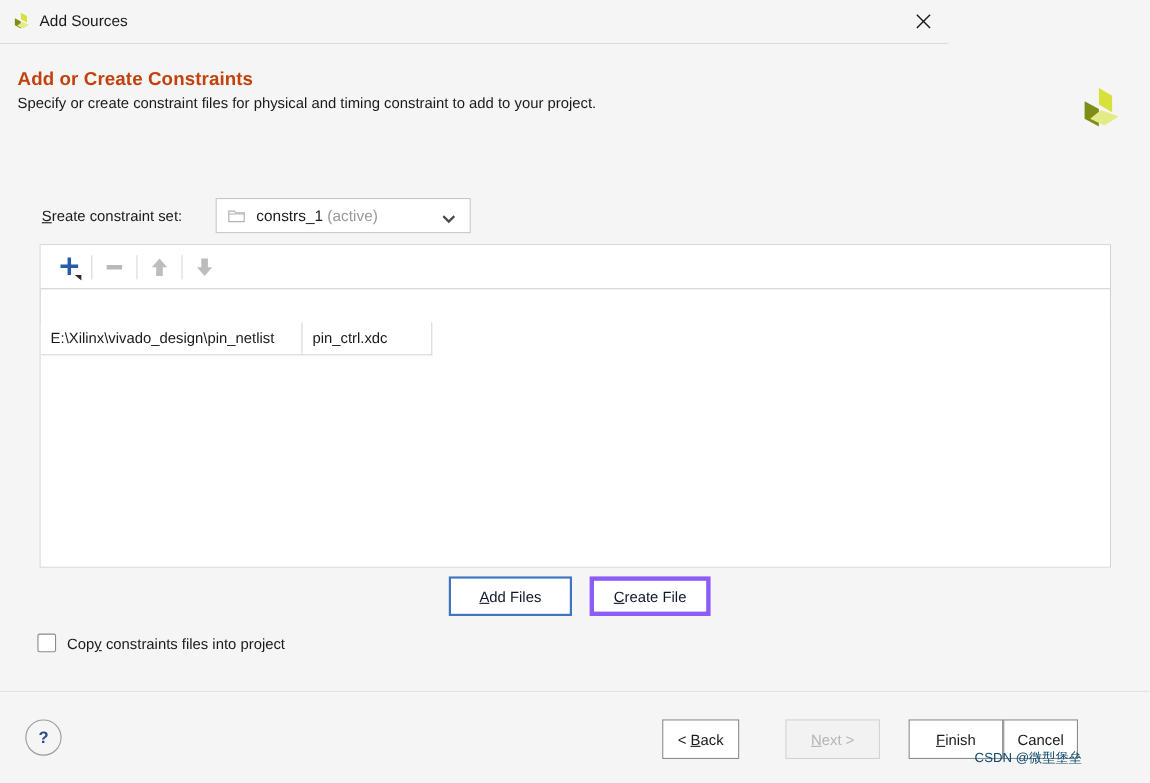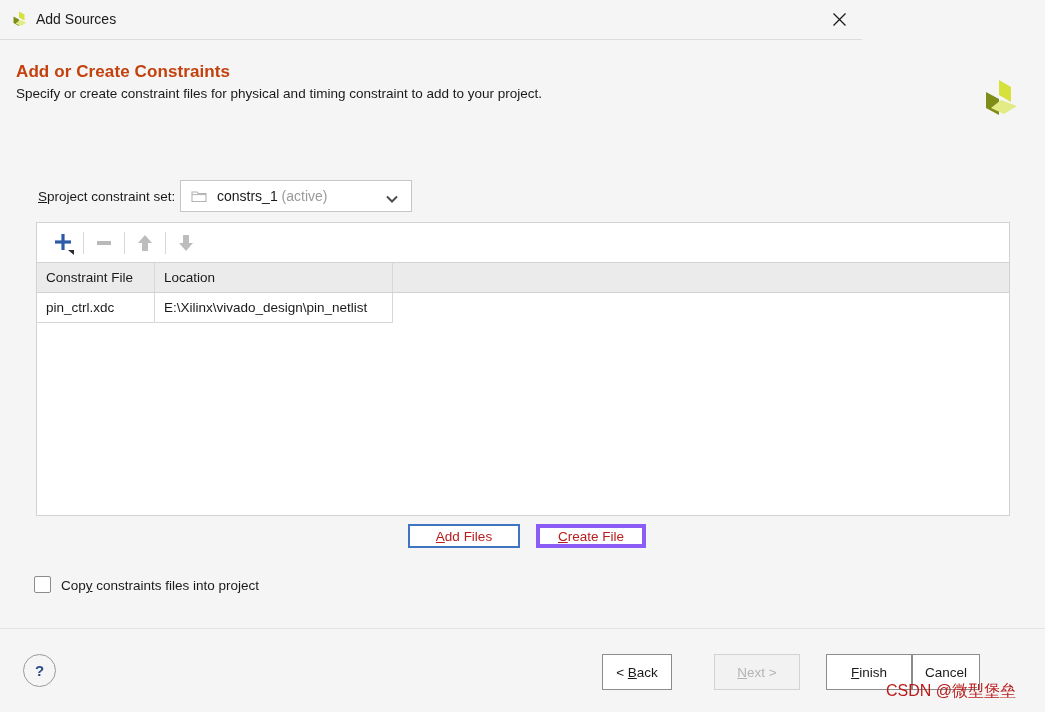--- a/index.html
+++ b/index.html
@@ -73,21 +73,21 @@
     position: absolute;
     left: 38px; top: 189px;
     font-size: 13.5px;
     color: #1a1a1a;
     white-space: nowrap;
   }
   #cset-label u { text-decoration: underline; }
 
   #cset-combo {
     position: absolute;
-    left: 180px; top: 180px;
+    left: 196px; top: 180px;
     width: 232px; height: 32px;
     background: #ffffff;
     border: 1px solid #c6c6c6;
     box-sizing: border-box;
     display: flex;
     align-items: center;
     cursor: default;
   }
   #cset-combo .folder-icon {
     margin-left: 10px;
@@ -184,28 +184,28 @@
     border-bottom: 1px solid #d8d8d8;
     white-space: nowrap;
     cursor: default;
   }
   .trow .td.col0 { width: 118px; }
   .trow .td.col1 { width: 238px; }
 
   
   .panel-btn {
     position: absolute;
-    height: 24px;
+    height: 36px;
     background: #ffffff;
     box-sizing: border-box;
     display: flex;
     align-items: center;
     justify-content: center;
     font-size: 13.5px;
-    color: #b91c1c;
+    color: #0f172a;
     cursor: default;
   }
   #add-files-btn {
     left: 408px; top: 524px;
     width: 112px;
     border: 2px solid #3f74c0;
   }
   #create-file-btn {
     left: 536px; top: 524px;
     width: 110px;
@@ -278,22 +278,22 @@
   .nav-btn u { text-decoration: underline; }
   #back-btn   { left: 602px; width: 70px; }
   #next-btn   { left: 714px; width: 86px; background: #f2f2f2; border-color: #d3d3d3; color: #b4b4b4; }
   #finish-btn { left: 826px; width: 86px; }
   #cancel-btn { left: 912px; width: 68px; }
 
   
   #watermark {
     position: absolute;
     left: 886px; top: 681px;
-    font-size: 16px;
-    color: #b91c1c;
+    font-size: 12px;
+    color: #0c4a6e;
     white-space: nowrap;
     pointer-events: none;
   }
 </style>
 </head>
 <body>
 
 <div id="titlebar">
   <span class="tb-icon">
     <svg width="20" height="20" viewBox="0 0 40 40">
@@ -315,21 +315,21 @@
 <div id="header-subtitle">Specify or create constraint files for physical and timing constraint to add to your project.</div>
 <div id="brand-logo">
   <svg width="44" height="44" viewBox="0 0 44 44">
     <polygon points="20,2 32,9 32,24 20,17" fill="#d6e13c"></polygon>
     <polygon points="7,14 20,21 20,37 7,30" fill="#7f8c18"></polygon>
     <polygon points="22,22 38,28 25,36 12,30" fill="#e2eb86"></polygon>
   </svg>
 </div>
 
 <div id="cset-label">
-  <u>S</u><span>project constraint set:</span>
+  <u>S</u><span>reate constraint set:</span>
 </div>
 
 <div id="cset-combo">
   <span class="folder-icon">
     <svg width="16" height="14" viewBox="0 0 16 14">
       <path d="M1,3 L6,3 L7.2,4.6 L15,4.6 L15,12.5 L1,12.5 Z" fill="#ffffff" stroke="#b4b4b4" stroke-width="1.1"></path>
       <path d="M1,5.6 L15,5.6" stroke="#b4b4b4" stroke-width="1"></path>
     </svg>
   </span>
   <span class="combo-text">
@@ -367,30 +367,25 @@
       </svg>
     </div>
     <div class="tool-sep"></div>
     <div class="tool-btn">
       <svg width="24" height="24" viewBox="0 0 24 24">
         <polygon points="12,20 19,12 15,12 15,4 9,4 9,12 5,12" fill="#bdbdbd"></polygon>
       </svg>
     </div>
   </div>
 
-  <div id="table-header">
-    <div class="th col0">Constraint File</div>
-    <div class="th col1">Location</div>
-    <div class="th filler"></div>
-  </div>
 
   <div id="table-body">
     <div class="trow">
+      <div class="td col1">E:\Xilinx\vivado_design\pin_netlist</div>
       <div class="td col0">pin_ctrl.xdc</div>
-      <div class="td col1">E:\Xilinx\vivado_design\pin_netlist</div>
     </div>
   </div>
 </div>
 
 <div class="panel-btn" id="add-files-btn">
   <span><u>A</u><span>dd Files</span></span>
 </div>
 <div class="panel-btn" id="create-file-btn">
   <span><u>C</u><span>reate File</span></span>
 </div>

